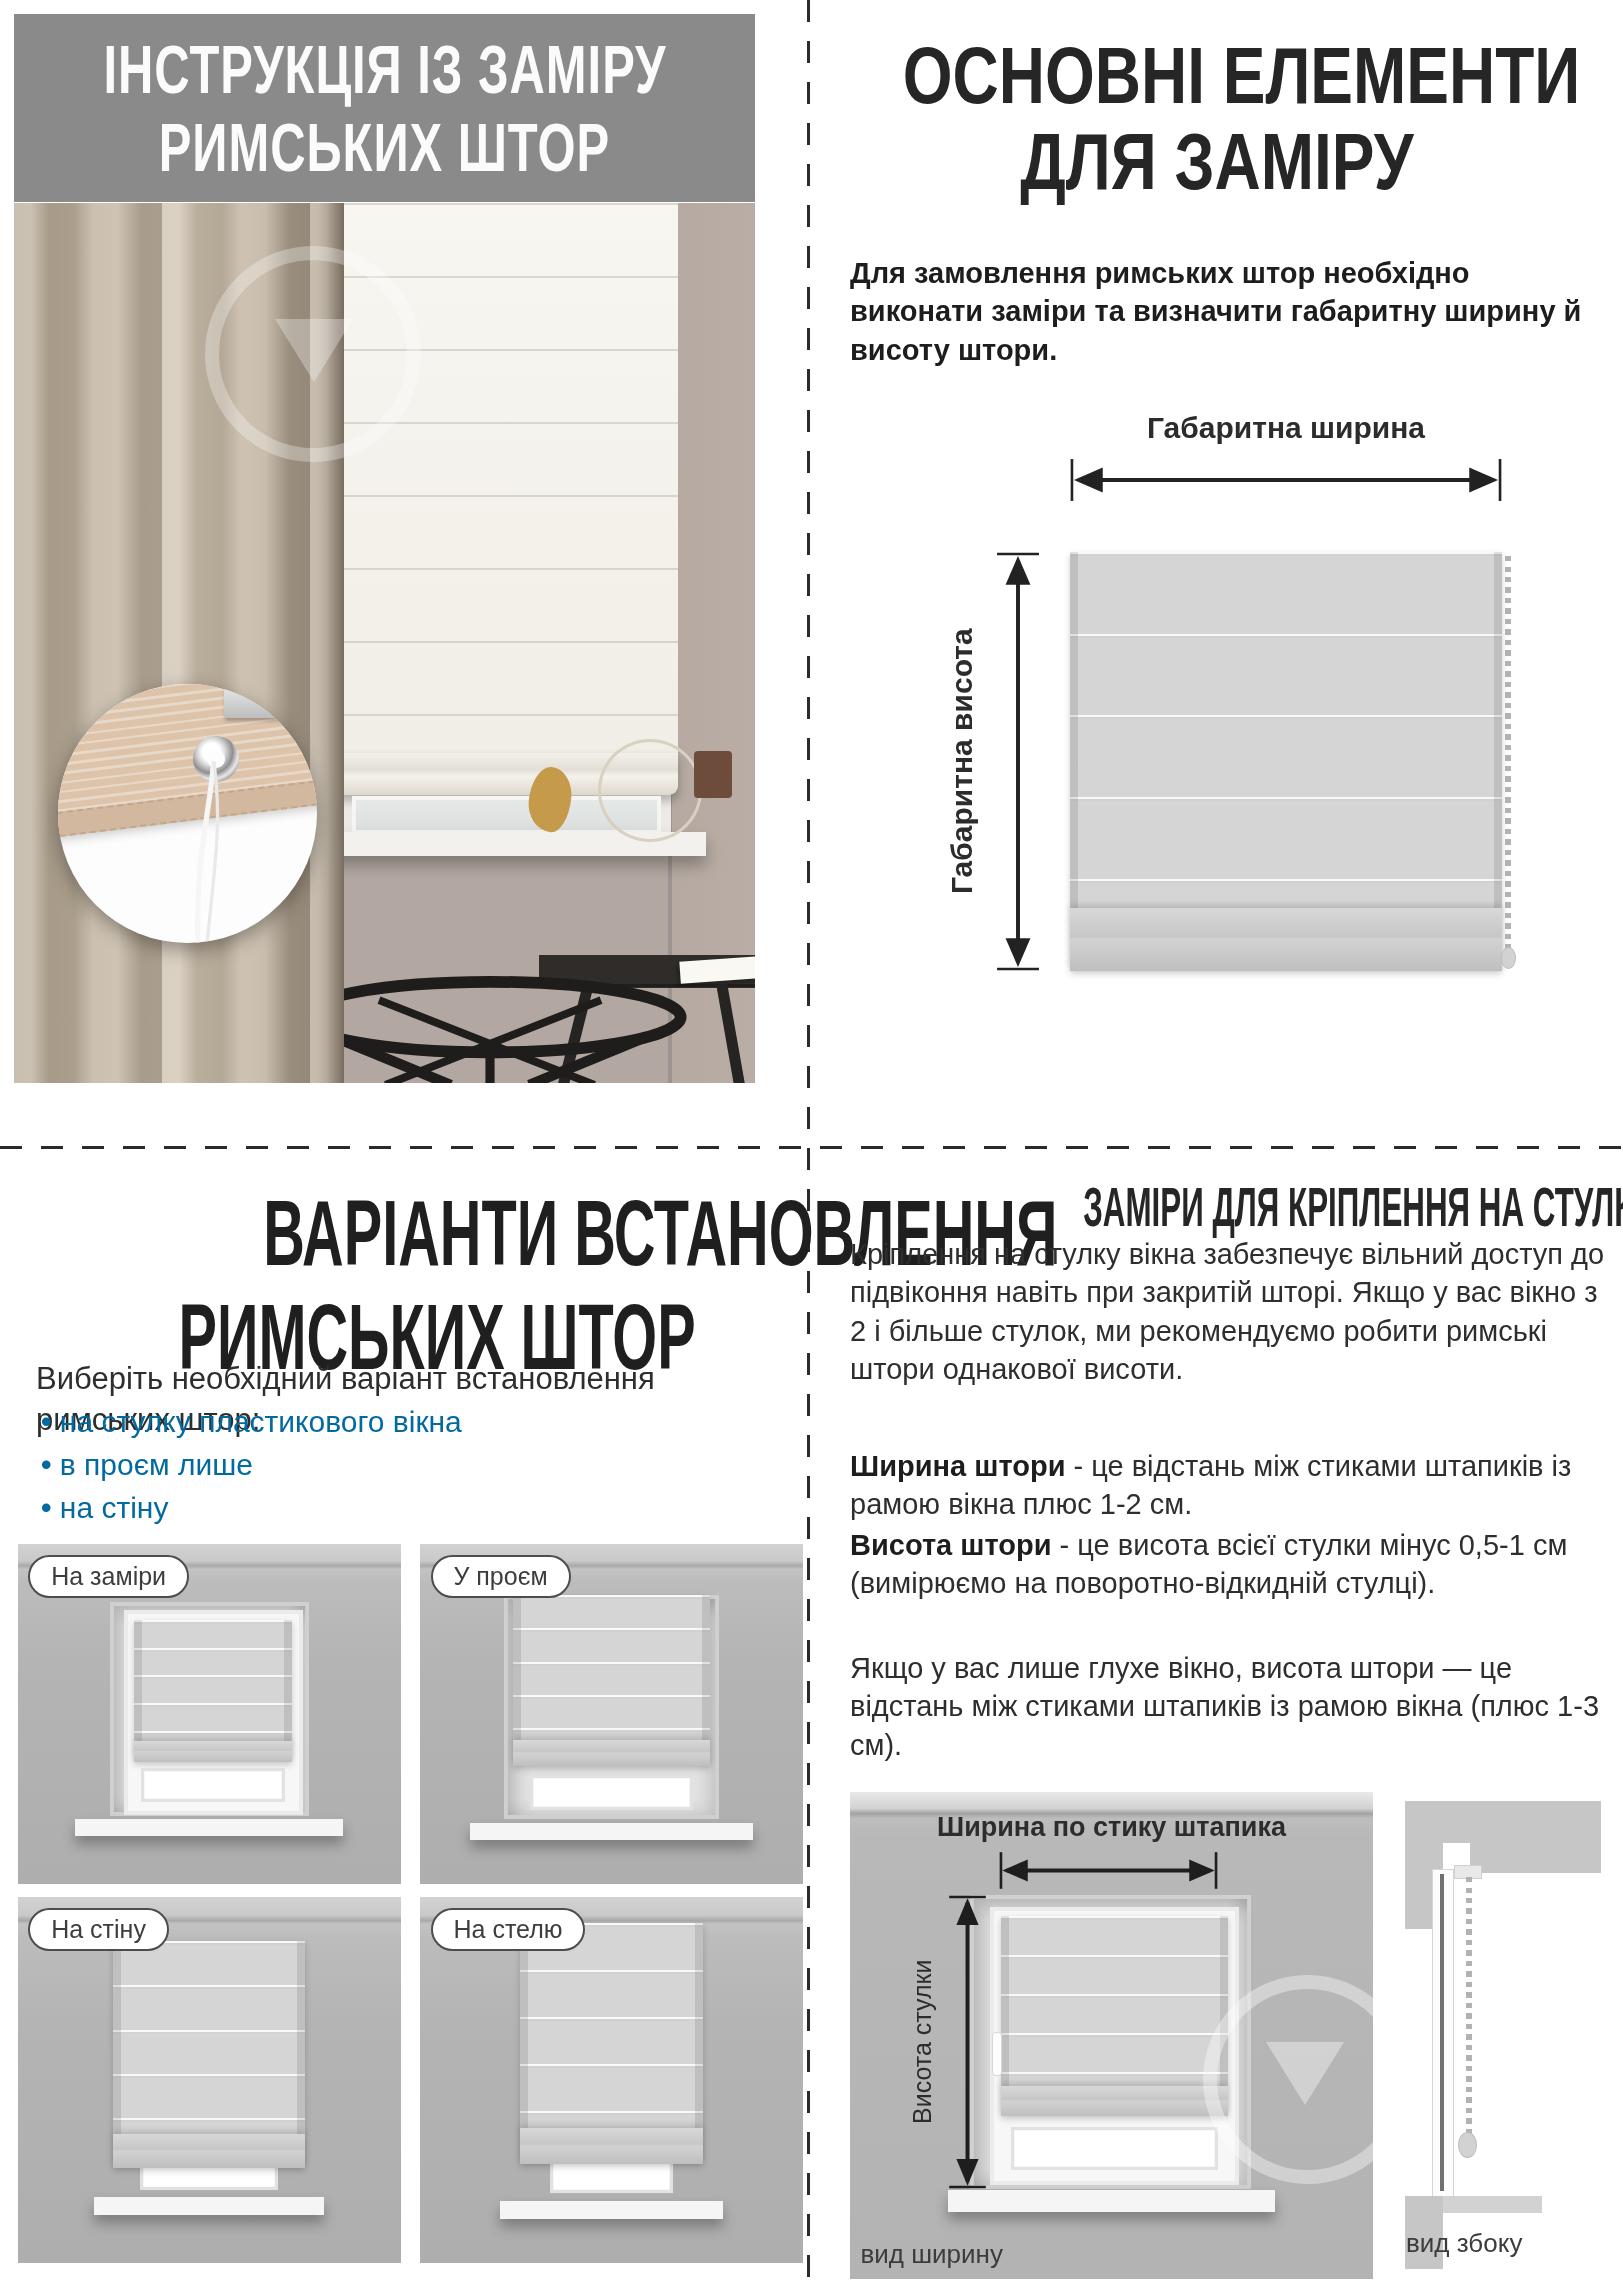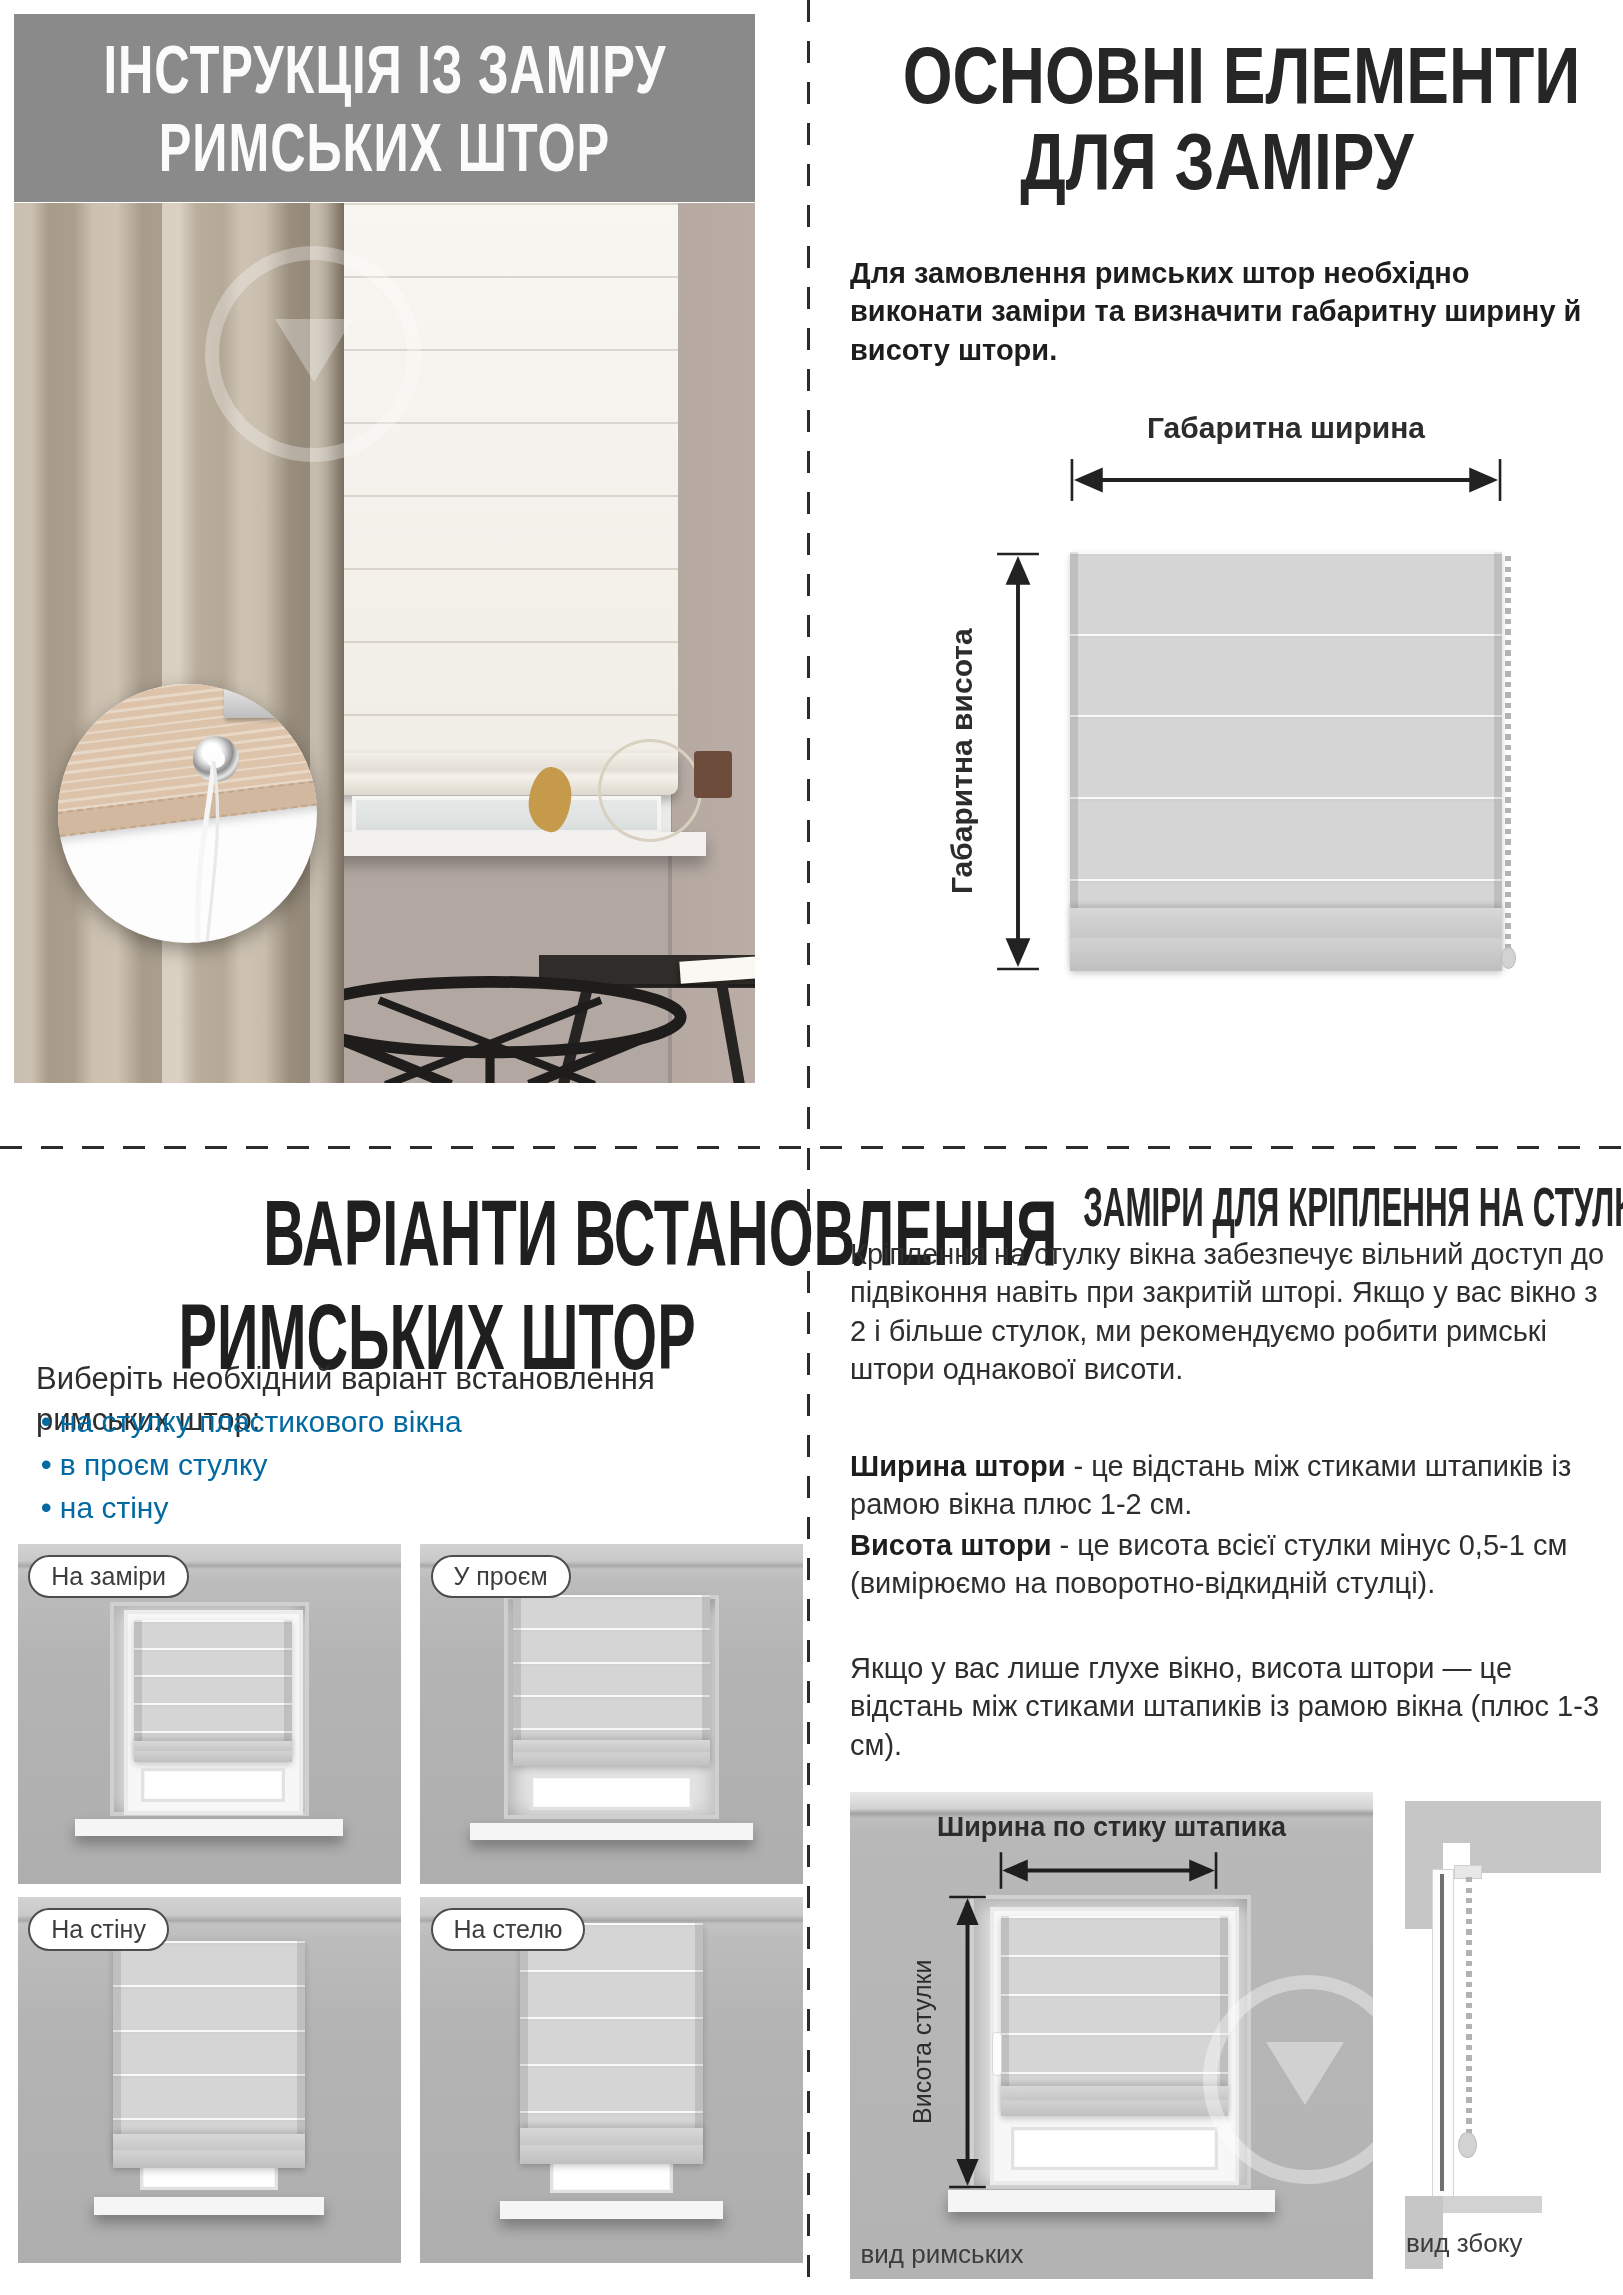--- a/index.html
+++ b/index.html
@@ -200,21 +200,21 @@
     <div class="vlabel abs" style="left:6.5px;top:141px;width:51px;height:419px;font-size:30px;">Габаритна висота</div>
   </div>
 
   <div class="ttl-bl">
     <div><span class="cond">ВАРІАНТИ ВСТАНОВЛЕННЯ</span></div>
     <div><span class="cond">РИМСЬКИХ ШТОР</span></div>
   </div>
   <div class="p" style="left:36px;top:1359px;width:746px;font-size:31px;">Виберіть необхідний варіант встановлення римських штор:</div>
   <div class="bullets">
     <div class="row">на стулку пластикового вікна</div>
-    <div class="row">в проєм стулку</div>
+    <div class="row">в проєм лише</div>
     <div class="row">на стіну</div>
     <div class="row">на стелю</div>
   </div>
 
   <div class="card" style="left:17.7px;top:1544px;height:340px;">
     <div class="pill">На заміри</div>
     <div class="niche" style="left:24%;top:17%;width:52%;height:63%;">
       <div class="sash">
         <div class="rb" style="left:4%;top:3%;width:92%;height:72%;"></div>
         <div class="glass" style="left:8%;bottom:5%;width:84%;height:17%;"></div>
@@ -276,21 +276,21 @@
     </div>
     <div class="sill" style="left:98px;top:398px;width:327px;height:22px;"></div>
     <svg class="arrow abs" style="left:99px;top:103px;" width="37" height="294" viewBox="0 0 56 450" fill="#1e1e1e">
       <line x1="0" y1="3" x2="56" y2="3" stroke="#1e1e1e" stroke-width="4"></line>
       <line x1="0" y1="447" x2="56" y2="447" stroke="#1e1e1e" stroke-width="4"></line>
       <line x1="28" y1="12" x2="28" y2="438" stroke="#1e1e1e" stroke-width="6"></line>
       <polygon points="28,5 11,46 45,46"></polygon>
       <polygon points="28,445 11,404 45,404"></polygon>
     </svg>
     <div class="vlabel abs" style="left:51px;top:103px;width:42px;height:294px;font-size:25px;font-weight:400;">Висота стулки</div>
-    <div class="cap" style="left:10.5px;bottom:9.2px;">вид римських</div>
+    <div class="cap" style="left:10.5px;bottom:9.2px;">вид ширину</div>
     <div class="wm" style="right:-39px;top:183px;width:209px;height:209px;">
       <div class="ring" style="border-color:rgba(255,255,255,.38);"></div>
         <div class="tri" style="left:30%;top:32%;border-top-color:rgba(255,255,255,.38);"></div>
     </div>
   </div>
 
   <div class="side">
     <div class="abs gray" style="left:11.8px;top:9.2px;width:196px;height:42px;"></div>
     <div class="abs gray" style="left:77px;top:50px;width:131px;height:31px;"></div>
     <div class="abs gray" style="left:11.8px;top:9.2px;width:38px;height:128px;"></div>

